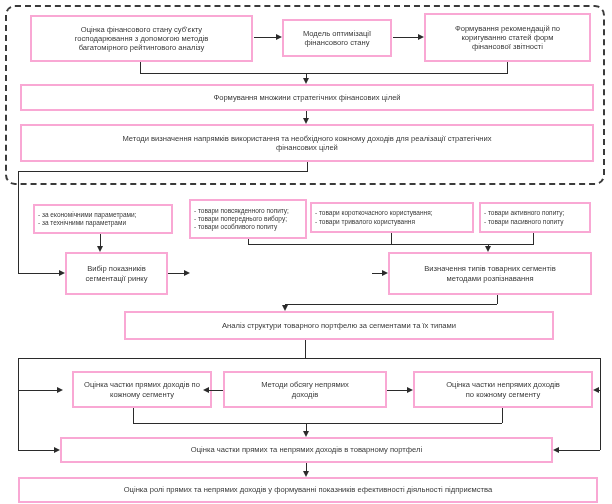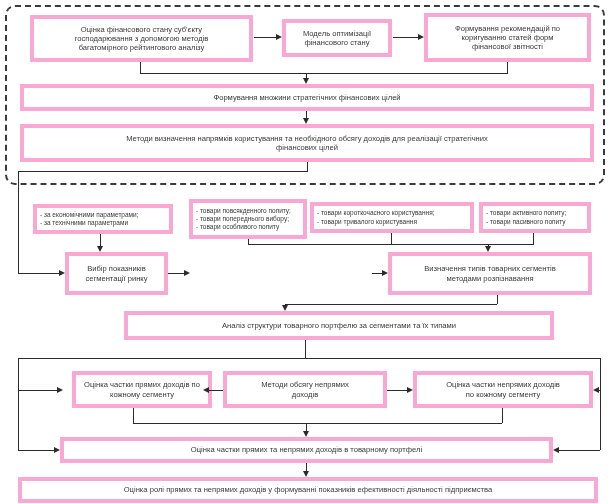--- a/index.html
+++ b/index.html
@@ -6,21 +6,21 @@
   body{
     width:612px;height:504px;position:relative;background:#ffffff;
     font-family:"Liberation Sans",sans-serif;color:#383838;overflow:hidden;
   }
   .stage{position:absolute;left:0;top:0;width:612px;height:504px;}
   .dashed{
     position:absolute;border:2px dashed #3a3a3a;border-radius:10px;
     box-sizing:border-box;background:transparent;
   }
   .node{
-    position:absolute;box-sizing:border-box;border:4px solid #f9a8d4;background:#ffffff;
+    position:absolute;box-sizing:border-box;border:2px solid #f9a8d4;background:#ffffff;
     display:flex;align-items:center;justify-content:center;text-align:center;
     font-size:7.6px;line-height:1.22;white-space:pre-line;padding:1px 2px;
   }
   .list{
     justify-content:flex-start;text-align:left;font-size:6.5px;line-height:1.25;
     padding:2px 3px;
   }
   .h,.v{position:absolute;background:#2b2b2b;}
   .h{height:1px;}
   .v{width:1px;}
@@ -39,21 +39,21 @@
   <div class="node" style="left:30px;top:15px;width:223px;height:47px">Оцінка фінансового стану суб'єкту
 господарювання з допомогою методів
 багатомірного рейтингового аналізу</div>
   <div class="node" style="left:282px;top:19px;width:110px;height:38px">Модель оптимізації
 фінансового стану</div>
   <div class="node" style="left:424px;top:13px;width:167px;height:49px">Формування рекомендацій по
 коригуванню статей форм
 фінансової звітності</div>
 
   <div class="node" style="left:20px;top:84px;width:574px;height:27px">Формування множини стратегічних фінансових цілей</div>
-  <div class="node" style="left:20px;top:124px;width:574px;height:38px">Методи визначення напрямків користування та необхідного обсягу доходів для реалізації стратегічних
+  <div class="node" style="left:20px;top:124px;width:574px;height:38px">Методи визначення напрямків використання та необхідного кожному доходів для реалізації стратегічних
 фінансових цілей</div>
 
   <i class="h" style="left:254px;top:37px;width:22px"></i>
   <i class="arr r" style="left:276px;top:34px"></i>
   <i class="h" style="left:393px;top:37px;width:25px"></i>
   <i class="arr r" style="left:418px;top:34px"></i>
   <i class="v" style="left:140px;top:62px;height:11px"></i>
   <i class="v" style="left:507px;top:62px;height:11px"></i>
   <i class="h" style="left:140px;top:73px;width:368px"></i>
   <i class="v" style="left:306px;top:73px;height:5px"></i>

